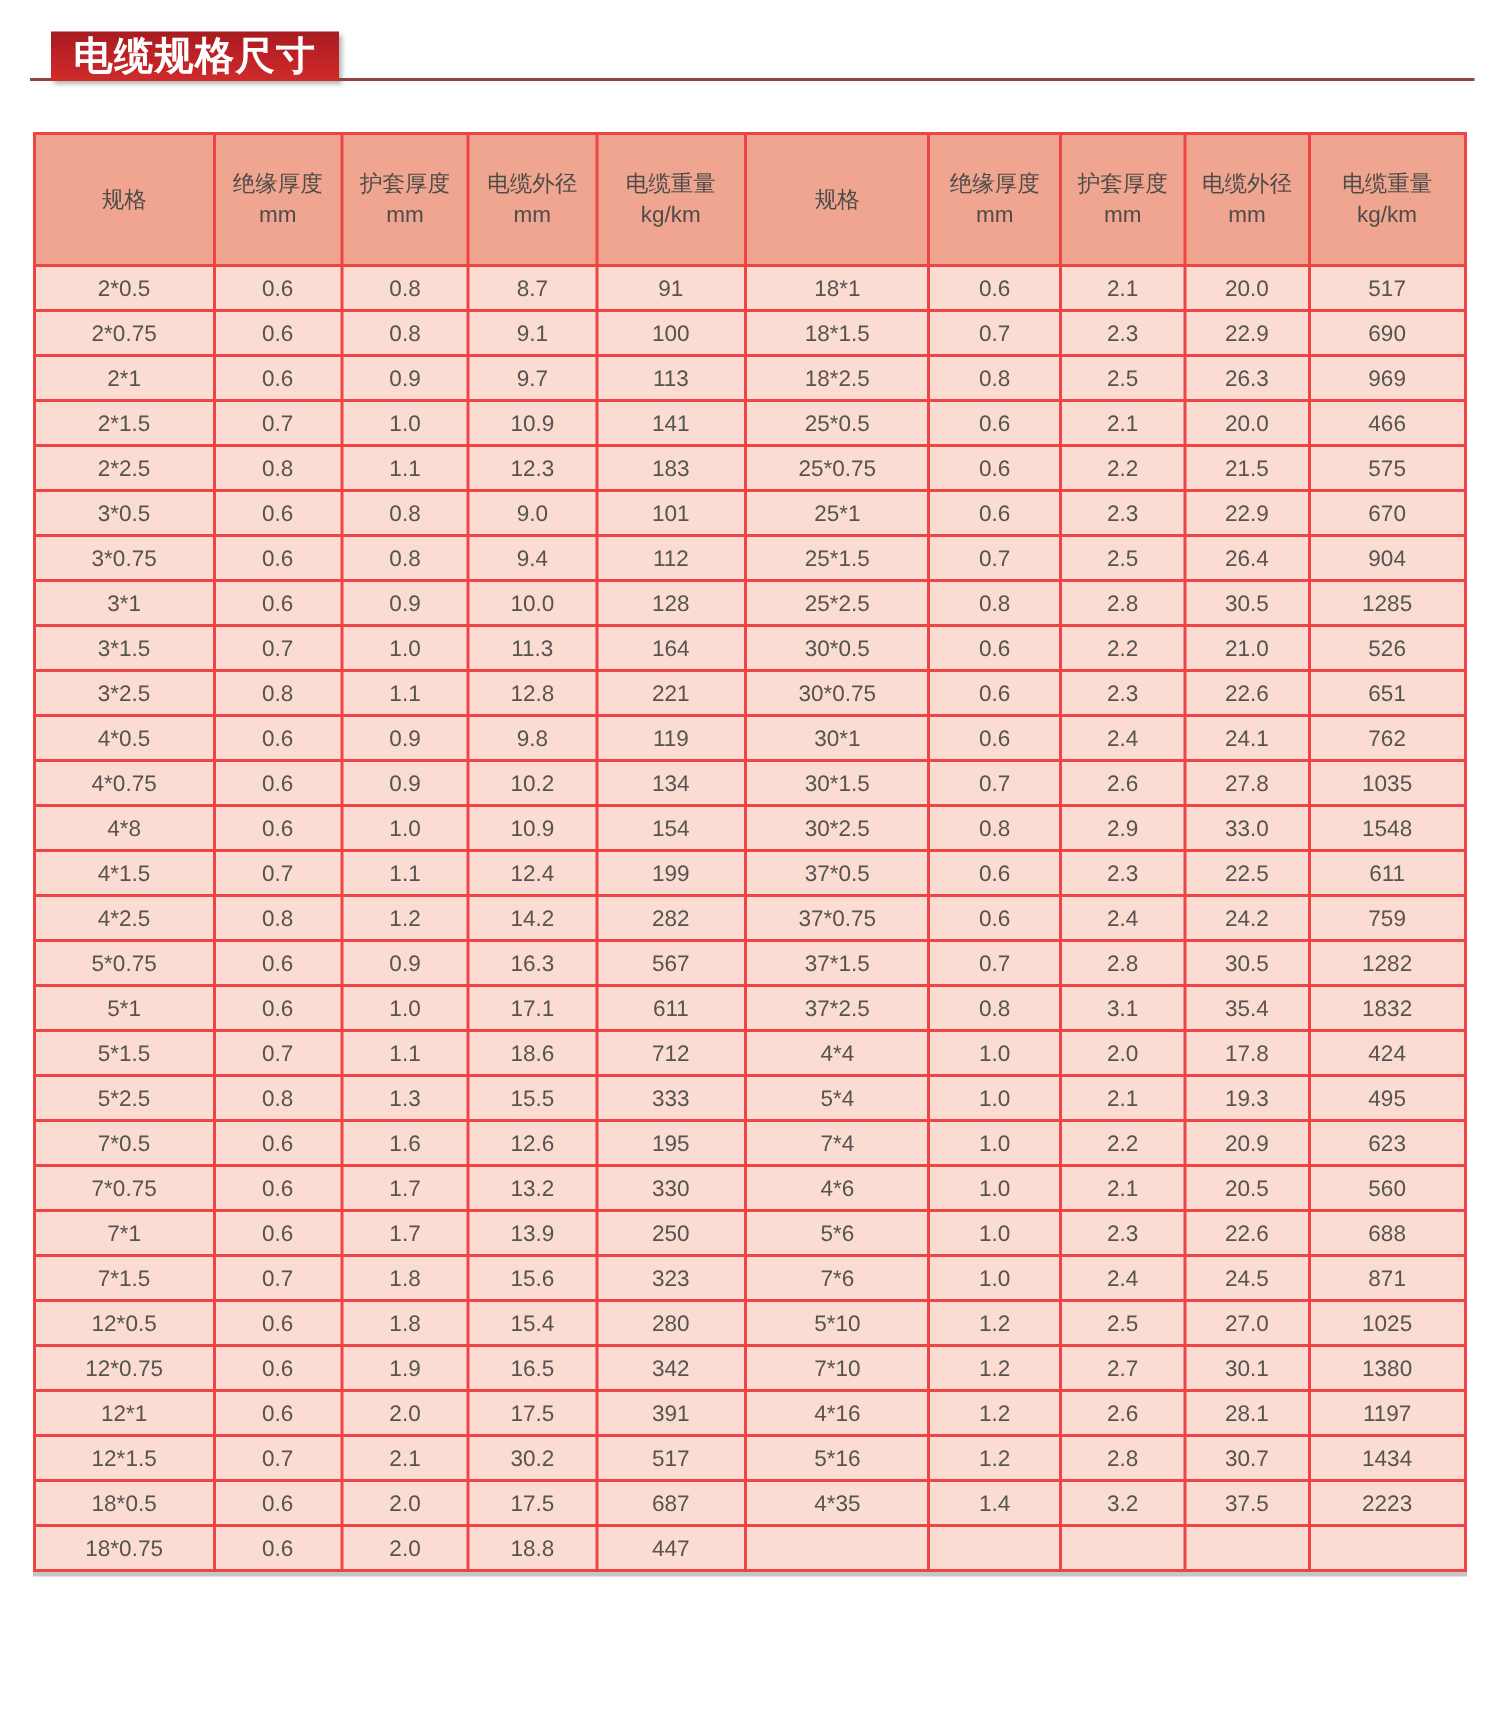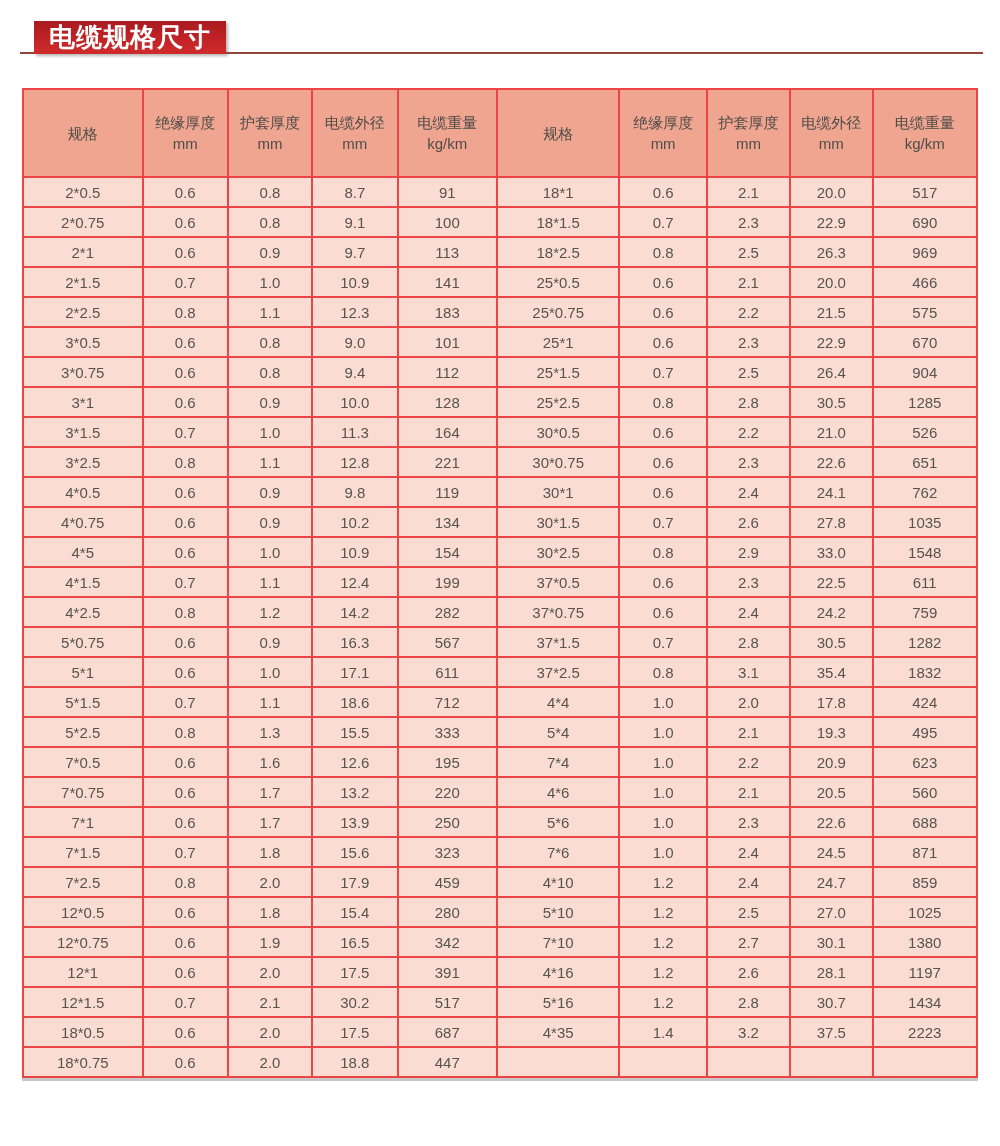--- a/index.html
+++ b/index.html
@@ -258,21 +258,21 @@
           <td>0.9</td>
           <td>10.2</td>
           <td>134</td>
           <td>30*1.5</td>
           <td>0.7</td>
           <td>2.6</td>
           <td>27.8</td>
           <td>1035</td>
         </tr>
         <tr>
-          <td>4*5</td>
+          <td>4*8</td>
           <td>0.6</td>
           <td>1.0</td>
           <td>10.9</td>
           <td>154</td>
           <td>30*2.5</td>
           <td>0.8</td>
           <td>2.9</td>
           <td>33.0</td>
           <td>1548</td>
         </tr>
@@ -358,21 +358,21 @@
           <td>1.0</td>
           <td>2.2</td>
           <td>20.9</td>
           <td>623</td>
         </tr>
         <tr>
           <td>7*0.75</td>
           <td>0.6</td>
           <td>1.7</td>
           <td>13.2</td>
-          <td>220</td>
+          <td>330</td>
           <td>4*6</td>
           <td>1.0</td>
           <td>2.1</td>
           <td>20.5</td>
           <td>560</td>
         </tr>
         <tr>
           <td>7*1</td>
           <td>0.6</td>
           <td>1.7</td>
@@ -388,32 +388,20 @@
           <td>7*1.5</td>
           <td>0.7</td>
           <td>1.8</td>
           <td>15.6</td>
           <td>323</td>
           <td>7*6</td>
           <td>1.0</td>
           <td>2.4</td>
           <td>24.5</td>
           <td>871</td>
-        </tr>
-        <tr>
-          <td>7*2.5</td>
-          <td>0.8</td>
-          <td>2.0</td>
-          <td>17.9</td>
-          <td>459</td>
-          <td>4*10</td>
-          <td>1.2</td>
-          <td>2.4</td>
-          <td>24.7</td>
-          <td>859</td>
         </tr>
         <tr>
           <td>12*0.5</td>
           <td>0.6</td>
           <td>1.8</td>
           <td>15.4</td>
           <td>280</td>
           <td>5*10</td>
           <td>1.2</td>
           <td>2.5</td>

